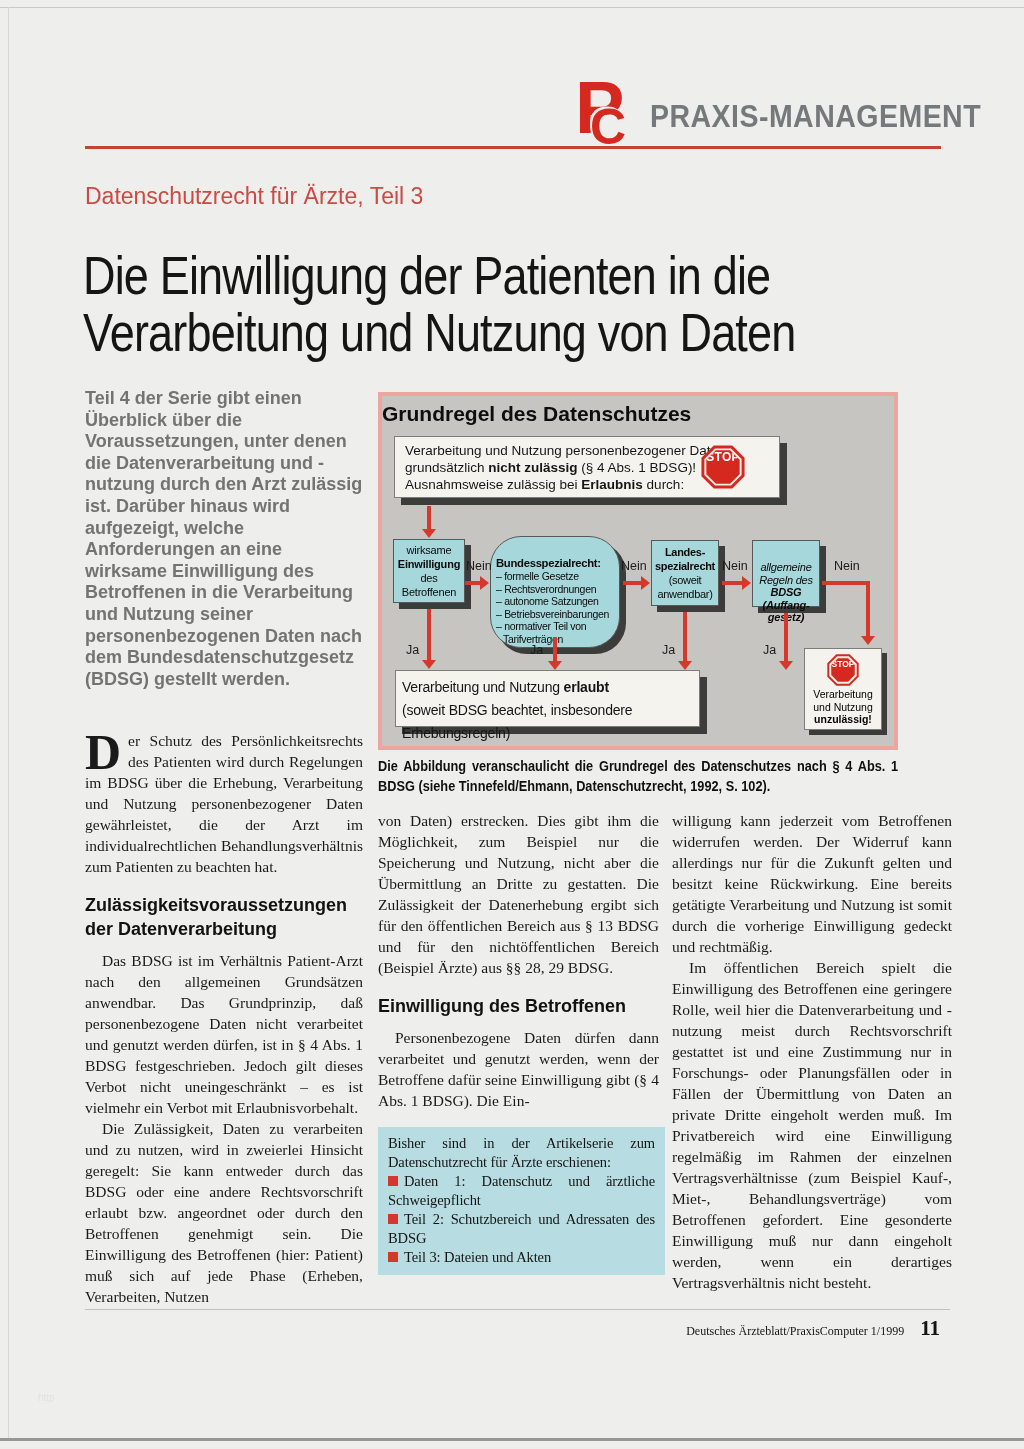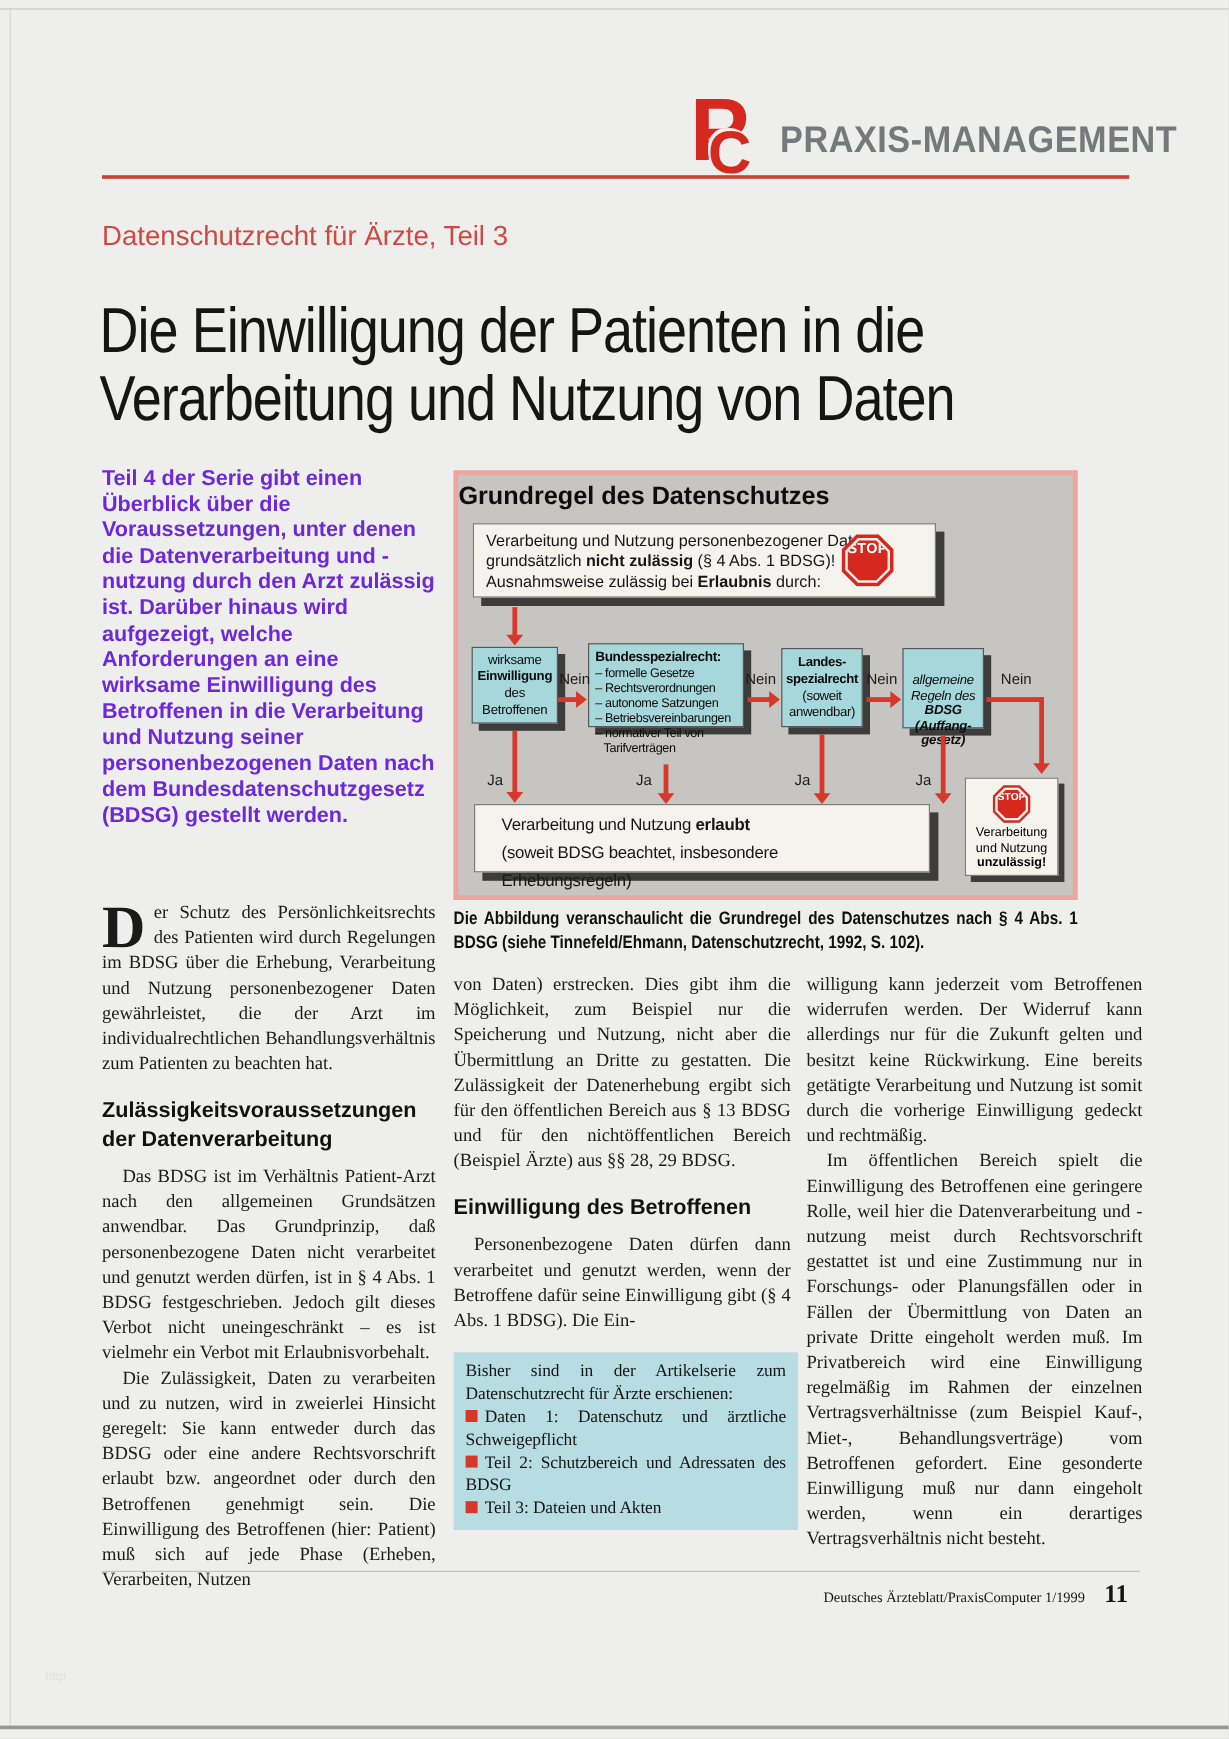--- a/index.html
+++ b/index.html
@@ -26,21 +26,21 @@
            font-size:53px; line-height:57px; letter-spacing:-1px;
            transform:scaleX(.85); transform-origin:0 0; }
   .title div { white-space:nowrap; }
 
   
   .col { position:absolute; color:#1a1a1a; }
   .col-left  { left:85px;  top:388px; width:278px; }
   .col-mid   { left:378px; top:810px; width:281px; }
   .col-right { left:672px; top:810px; width:280px; }
 
-  .intro { font-weight:bold; font-size:18px; line-height:21.6px; color:#6d28d9; margin-bottom:60px; }
+  .intro { font-weight:bold; font-size:18px; line-height:21.6px; color:#737373; margin-bottom:40px; }
 
   .bpara { font-family:"Liberation Serif", serif; font-size:15.5px; line-height:21px;
            text-align:justify; margin:0; hyphens:auto; }
   .ind { text-indent:17px; }
   .dropcap { float:left; font-family:"Liberation Serif", serif; font-weight:bold;
              font-size:50px; line-height:38px; padding:3px 7px 0 0; }
   .col-heading { font-size:18px; line-height:24px; font-weight:bold; margin:16px 0 9px 0; color:#111; }
 
   
   .figure { position:absolute; left:378px; top:392px; width:520px; height:358px;
@@ -51,37 +51,37 @@
 
   .white-box { position:absolute; background:#f4f3ee; border:1px solid #7c7c7a;
                box-shadow:7px 7px 0 #3c3c3a; box-sizing:border-box; }
   .top-box { left:12px; top:40px; width:386px; height:62px; padding:5px 10px; }
   .tb-line { font-size:13.5px; line-height:17px; color:#161616; }
 
   .cyan-box { position:absolute; background:#a6d7db; border:1px solid #58585a;
               box-shadow:6px 6px 0 #3c3c3a; box-sizing:border-box; color:#0b0b0b; }
   .node-center { text-align:center; }
   .n1 { left:11px;  top:143px; width:72px;  height:64px; font-size:11px; line-height:14px; padding-top:3px; letter-spacing:-.2px; }
-  .n2 { left:108px; top:140px; width:130px; height:70px; padding:4px 5px; font-size:10.5px; line-height:12.6px; letter-spacing:-.3px; }
+  .n2 { left:108px; top:140px; width:130px; height:112px; padding:19px 5px; font-size:10.5px; line-height:12.6px; letter-spacing:-.3px;border-radius:31px; }
   .n2-title { font-size:11.3px; font-weight:bold; line-height:14px; }
   .n2-item { padding-left:7px; text-indent:-7px; }
   .n3 { left:269px; top:144px; width:68px; height:66px; font-size:11px; line-height:14px; padding-top:4px; letter-spacing:-.3px; }
   .n4 { left:370px; top:144px; width:68px; height:67px; font-size:11px; line-height:12.6px; padding-top:20px; letter-spacing:-.2px;font-style:italic; }
 
   .flow-label { position:absolute; font-size:12.5px; color:#1c1c1c; }
 
   .av { position:absolute; width:4px; background:#d6392b; }
   .av::after { content:""; position:absolute; left:-5px; bottom:-8px;
                border:7px solid transparent; border-bottom:0; border-top:9px solid #d6392b; }
   .ah { position:absolute; height:4px; background:#d6392b; }
   .ah::after { content:""; position:absolute; top:-5px; right:-8px;
                border:7px solid transparent; border-right:0; border-left:9px solid #d6392b; }
   .bar-h { position:absolute; height:4px; background:#d6392b; }
 
-  .result-box { left:13px; top:274px; width:380px; height:57px; padding:5px 22px; }
+  .result-box { left:13px; top:274px; width:305px; height:57px; padding:5px 6px; }
   .rb-line { font-size:14px; line-height:23px; letter-spacing:-.2px; color:#161616; }
 
   .stop-box { left:422px; top:252px; width:78px; height:82px; box-shadow:5px 5px 0 #3c3c3a;
               text-align:center; font-size:10.5px; line-height:12.5px; padding-top:3px; }
 
   .oct { clip-path:polygon(29% 1%, 71% 1%, 99% 29%, 99% 71%, 71% 99%, 29% 99%, 1% 71%, 1% 29%); }
   .stop-outer { position:absolute; background:#d5291f; }
   .stop-ring  { position:absolute; background:#f2f0ea; }
   .stop-core  { position:absolute; background:#d5291f; display:flex; align-items:flex-start; justify-content:center;
                 color:#fff; font-weight:bold; }

